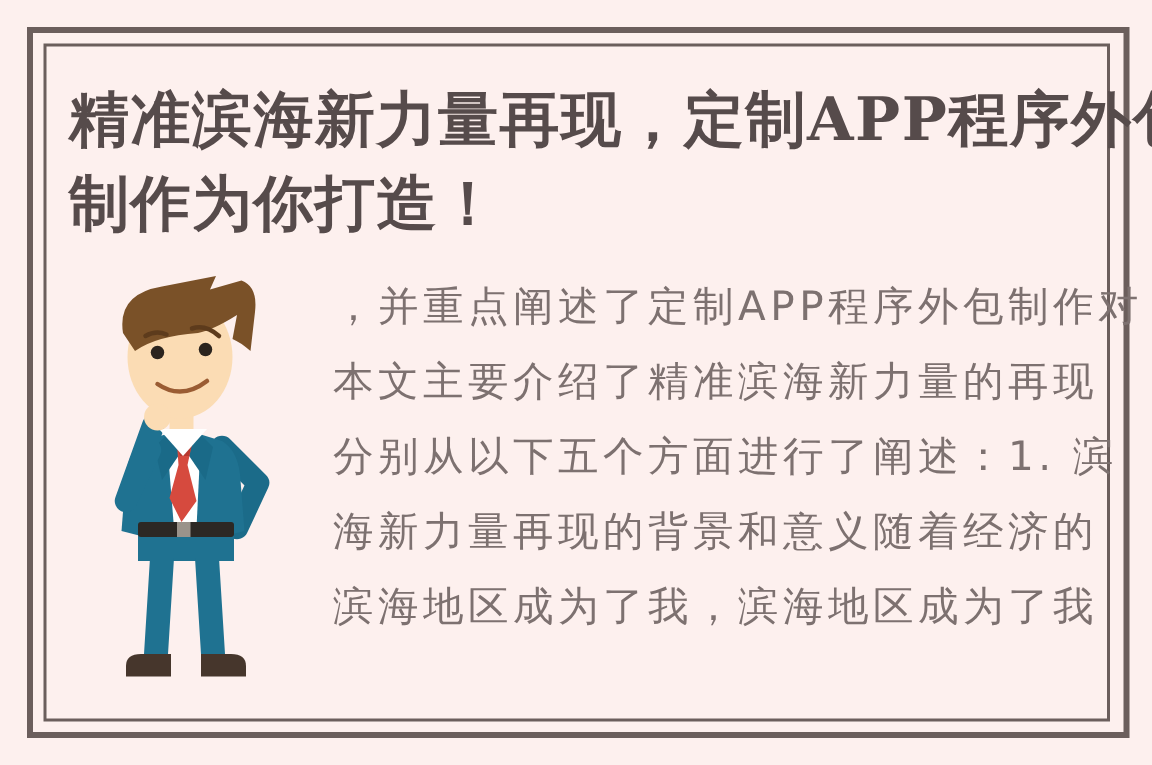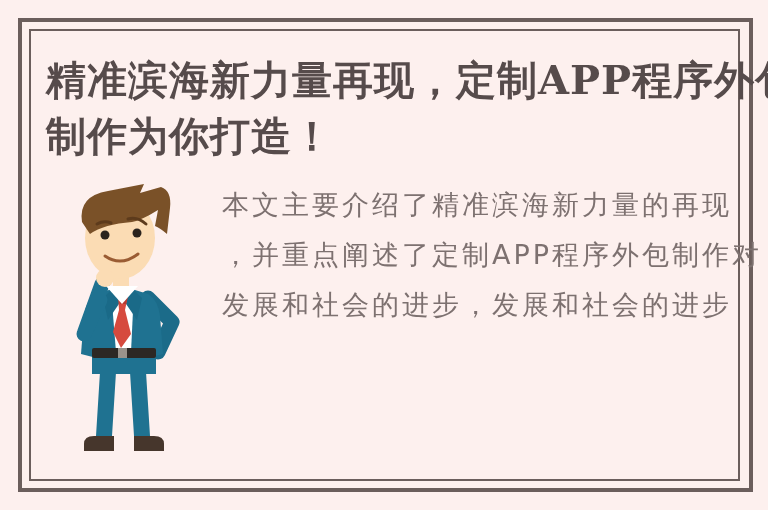--- a/index.html
+++ b/index.html
@@ -77,18 +77,20 @@
     <circle cx="47" cy="53" r="4.5" fill="#2b241e"></circle>
     <circle cx="79" cy="51" r="4.5" fill="#2b241e"></circle>
     <path d="M39 42 Q46 38 53 41" fill="none" stroke-width="3" stroke-linecap="round" stroke="#5d3b1c"></path>
     <path d="M70 37 Q79 34 88 42" fill="none" stroke-width="3" stroke-linecap="round" stroke="#5d3b1c"></path>
     <path d="M47 74 Q63 85 80 72" fill="none" stroke-width="3" stroke-linecap="round" stroke="#9a5c33"></path>
 
     <circle cx="47" cy="96" r="9" fill="#fbdcb4"></circle>
   </svg>
 
   <div class="summary">
+    <div class="line">，并重点阐述了定制APP程序外包制作对</div>
     <div class="line">本文主要介绍了精准滨海新力量的再现</div>
-    <div class="line">，并重点阐述了定制APP程序外包制作对</div>
-    <div class="line">发展和社会的进步，发展和社会的进步</div>
+    <div class="line">分别从以下五个方面进行了阐述：1. 滨</div>
+    <div class="line">海新力量再现的背景和意义随着经济的</div>
+    <div class="line">滨海地区成为了我，滨海地区成为了我</div>
   </div>
 
 </div>
 
 </body></html>

